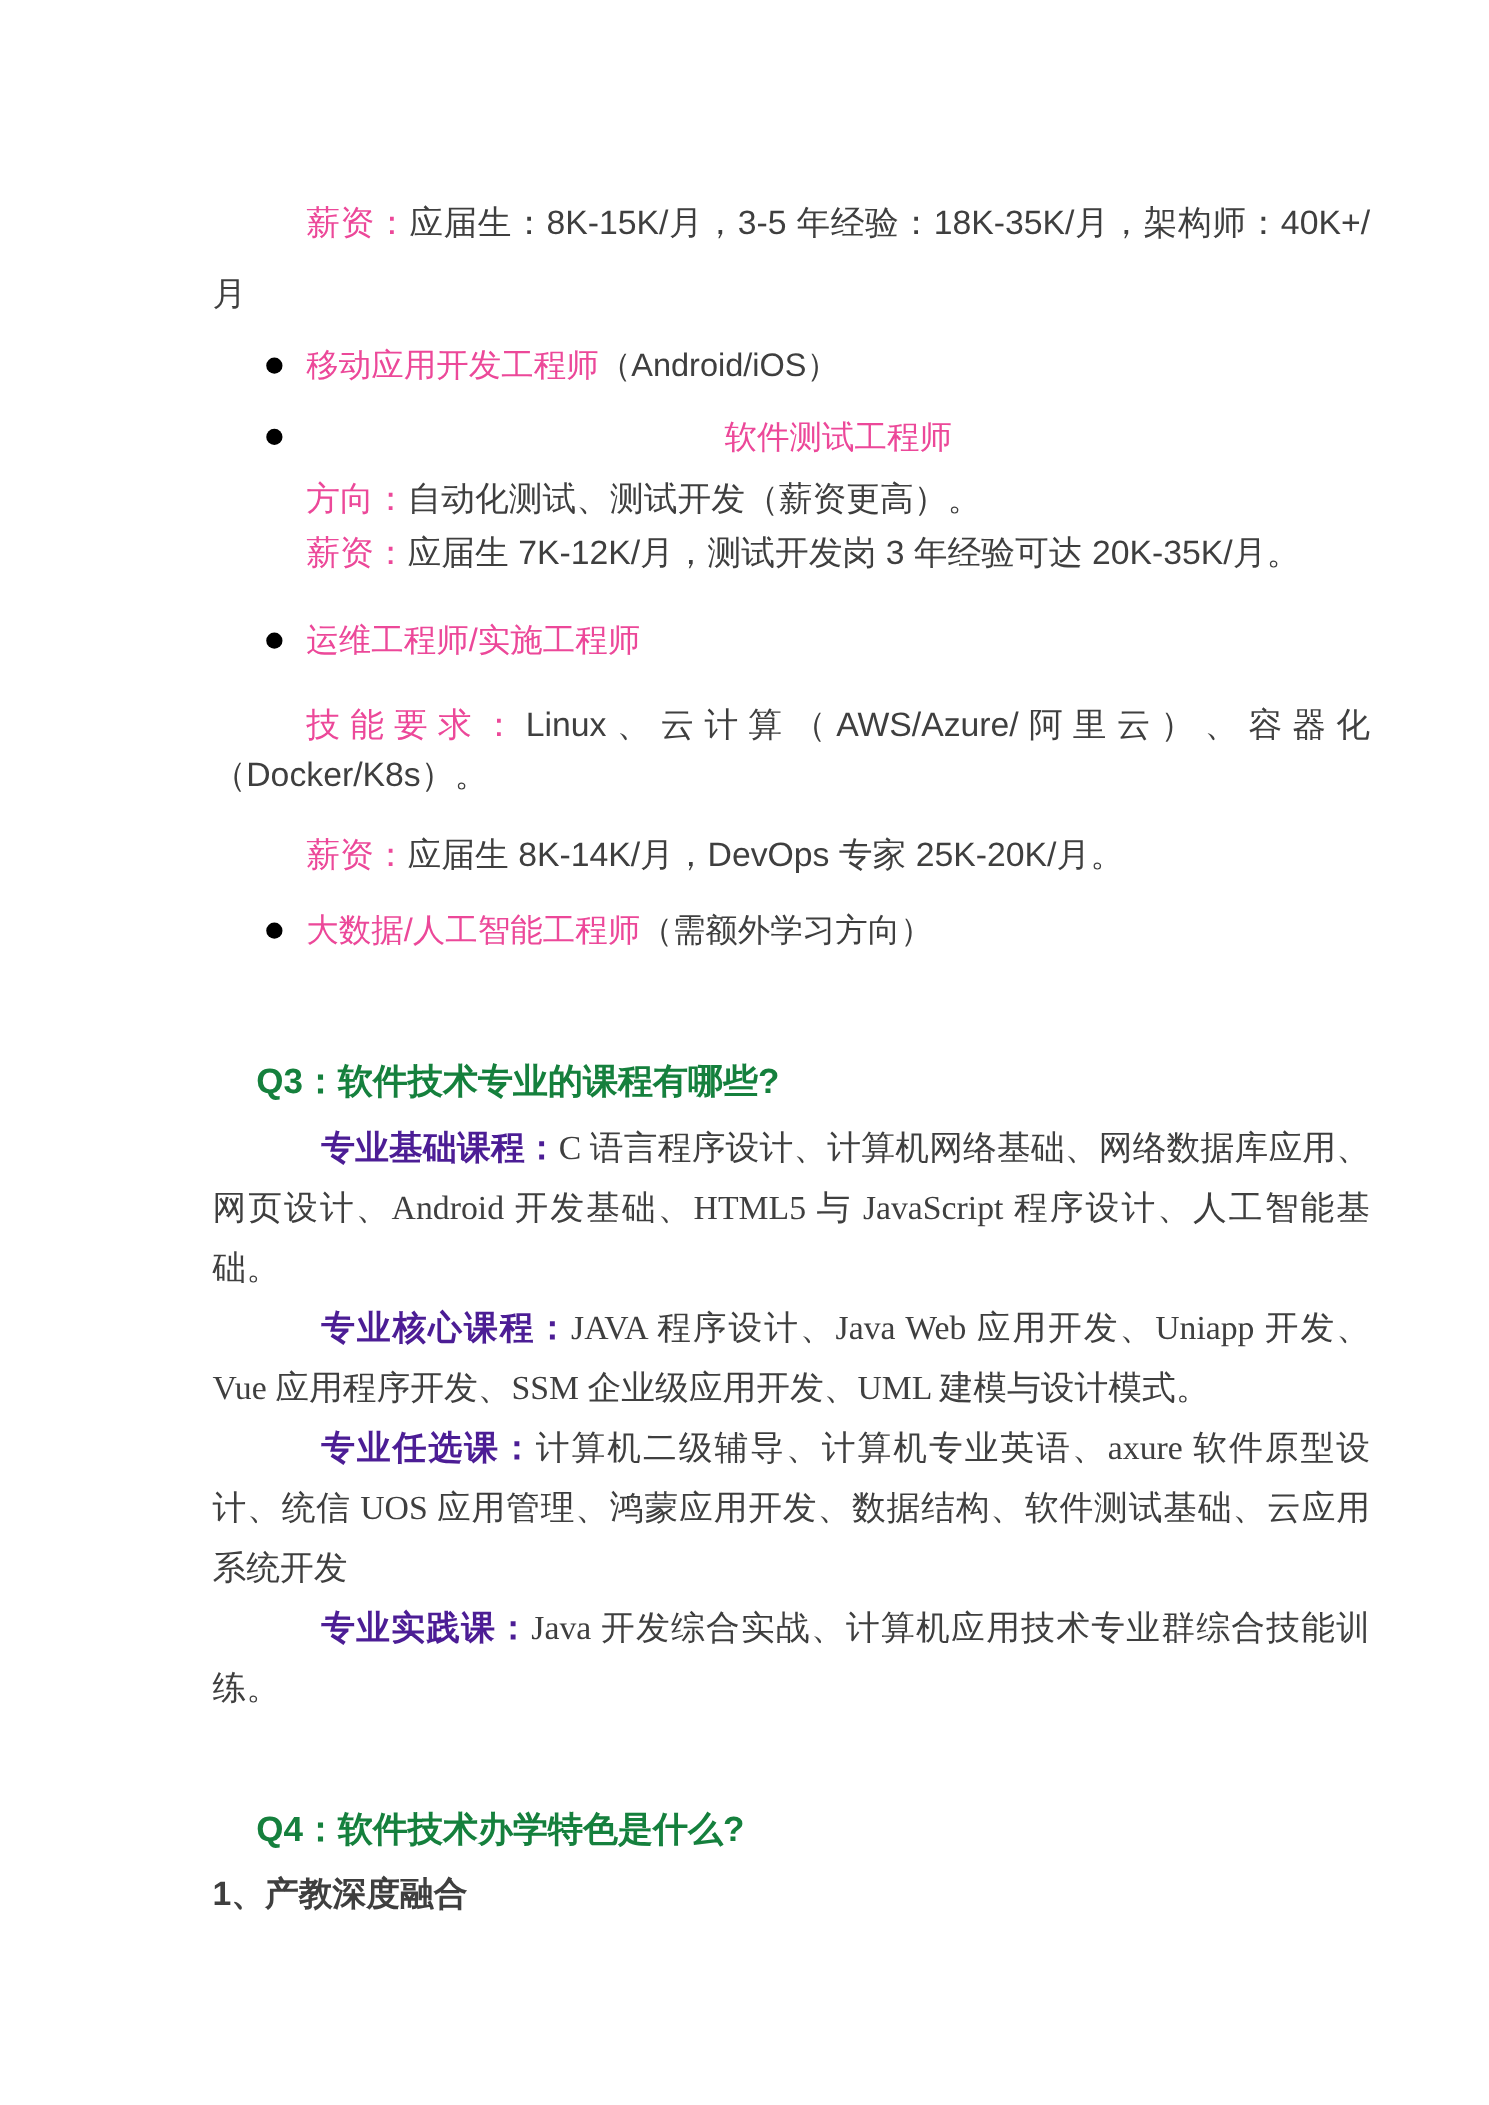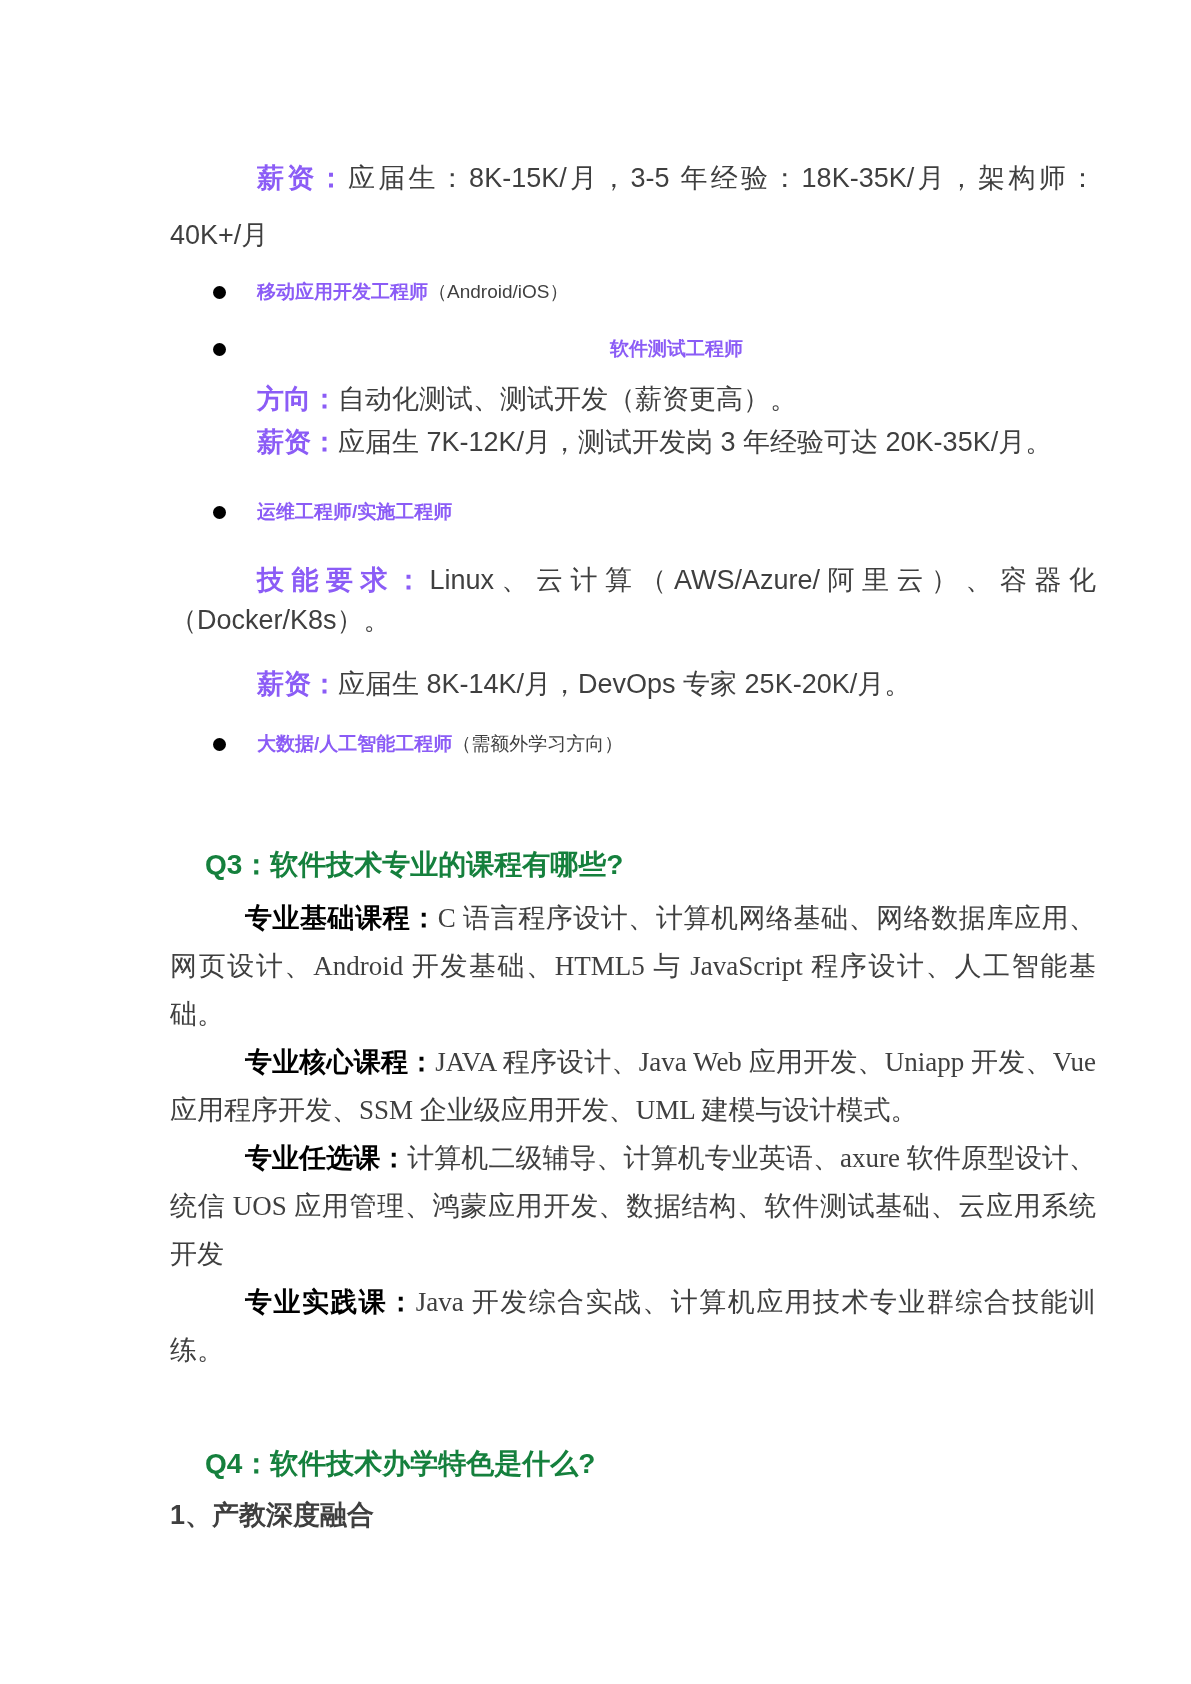--- a/index.html
+++ b/index.html
@@ -12,43 +12,43 @@
     padding:150px 95px 0 170px;
     font-family:"Liberation Sans",sans-serif;
     color:#3f3f3f;
     overflow:hidden;
   }
   .para{
     font-size:27px;line-height:40px;margin:0;
     text-align:justify;text-indent:75px;
   }
   .para.wrap2{line-height:57px;}
-  .para b,.bullet b{color:#8b5cf6;font-weight:700;margin-left:12px;}
+  .para b,.bullet b{color:#ec4899;font-weight:400;}
   .bullet{
-    position:relative;font-size:19px;line-height:40px;
+    position:relative;font-size:26px;line-height:40px;
     padding-left:75px;margin:0;
   }
   .bullet .dot{
     position:absolute;left:43px;top:14px;
     width:13px;height:13px;border-radius:50%;
     background:#000000;display:inline-block;
   }
   .q-heading{
     font-size:28px;font-weight:700;color:#15803d;
     line-height:42px;margin:0;text-indent:35px;
     font-family:"Liberation Sans",sans-serif;
   }
   .courses p{
     font-family:"Liberation Serif","DejaVu Serif",serif;
     font-size:27px;line-height:48px;margin:0;
     text-align:justify;text-indent:75px;color:#3f3f3f;
   }
   .courses p b{
     font-family:"Liberation Sans",sans-serif;
-    color:#000000;font-weight:700;
+    color:#4c1d95;font-weight:700;margin-left:12px;
   }
   .numbered-item{
     font-size:27px;line-height:40px;margin:0;
     font-weight:700;color:#3f3f3f;
   }
   
   .m-b1{margin-top:8px;}
   .m-p3{margin-top:30px;}
   .m-b2{margin-top:17px;text-align:center;}
   .m-p5{margin-top:10px;}

